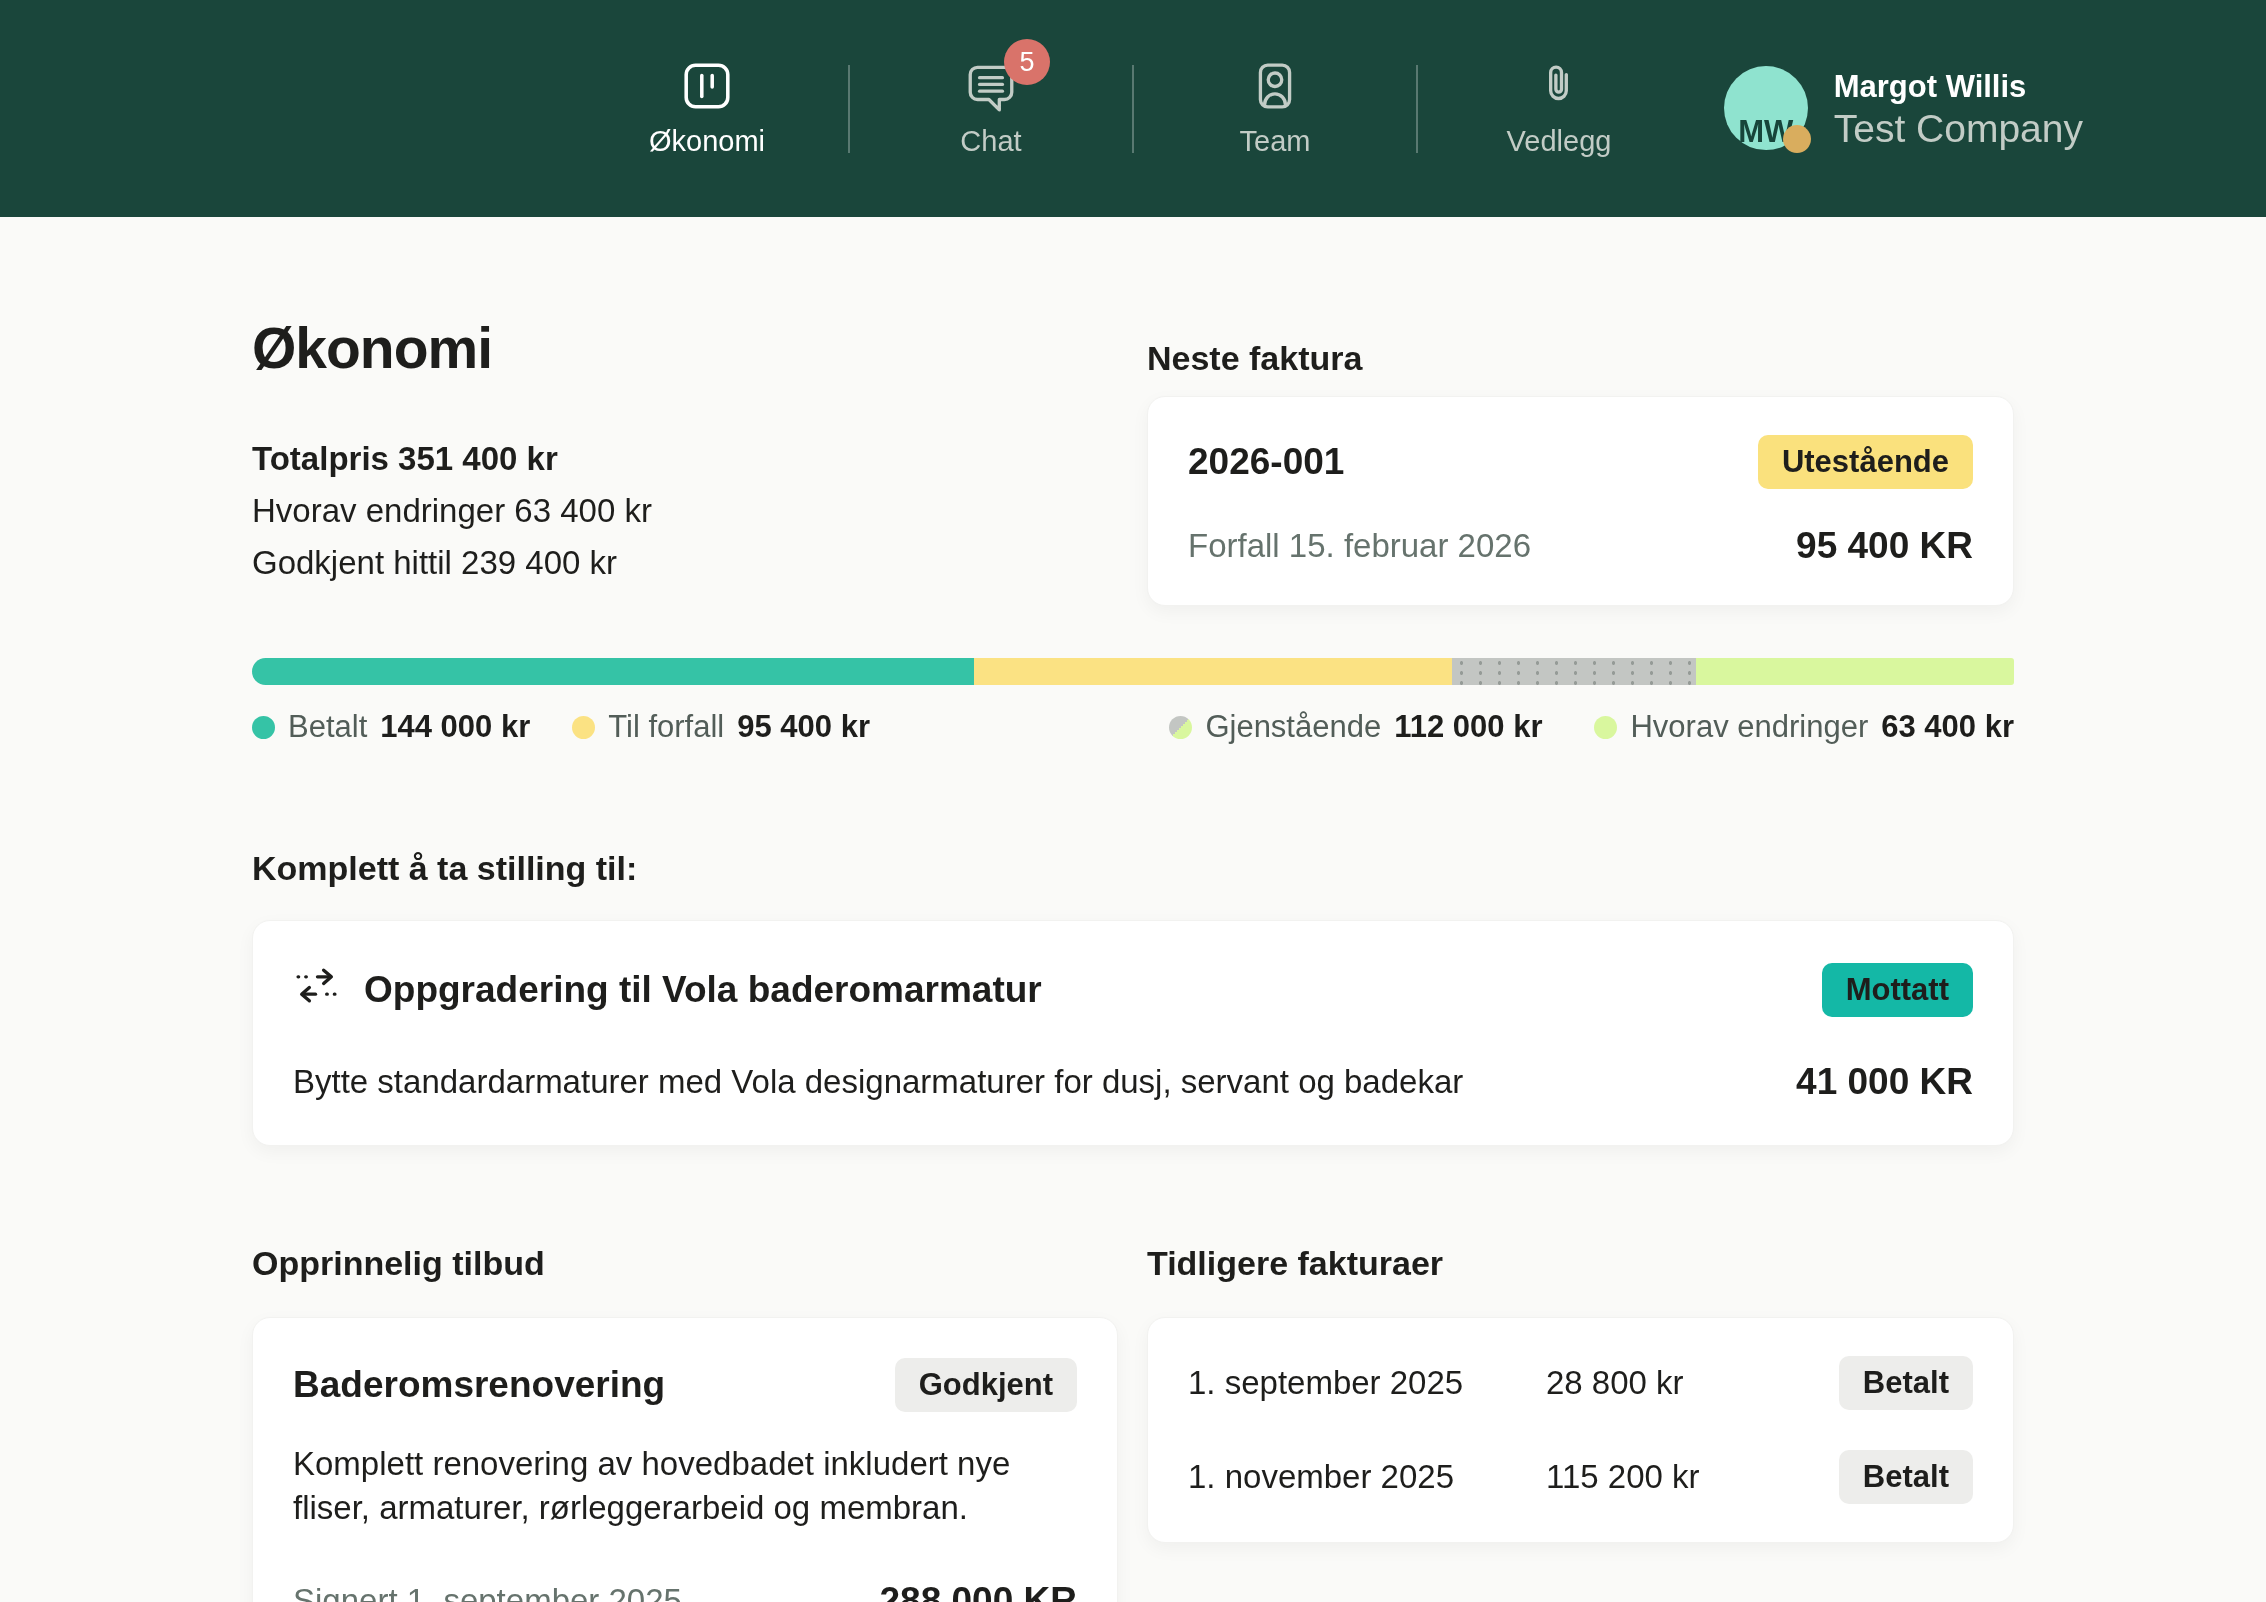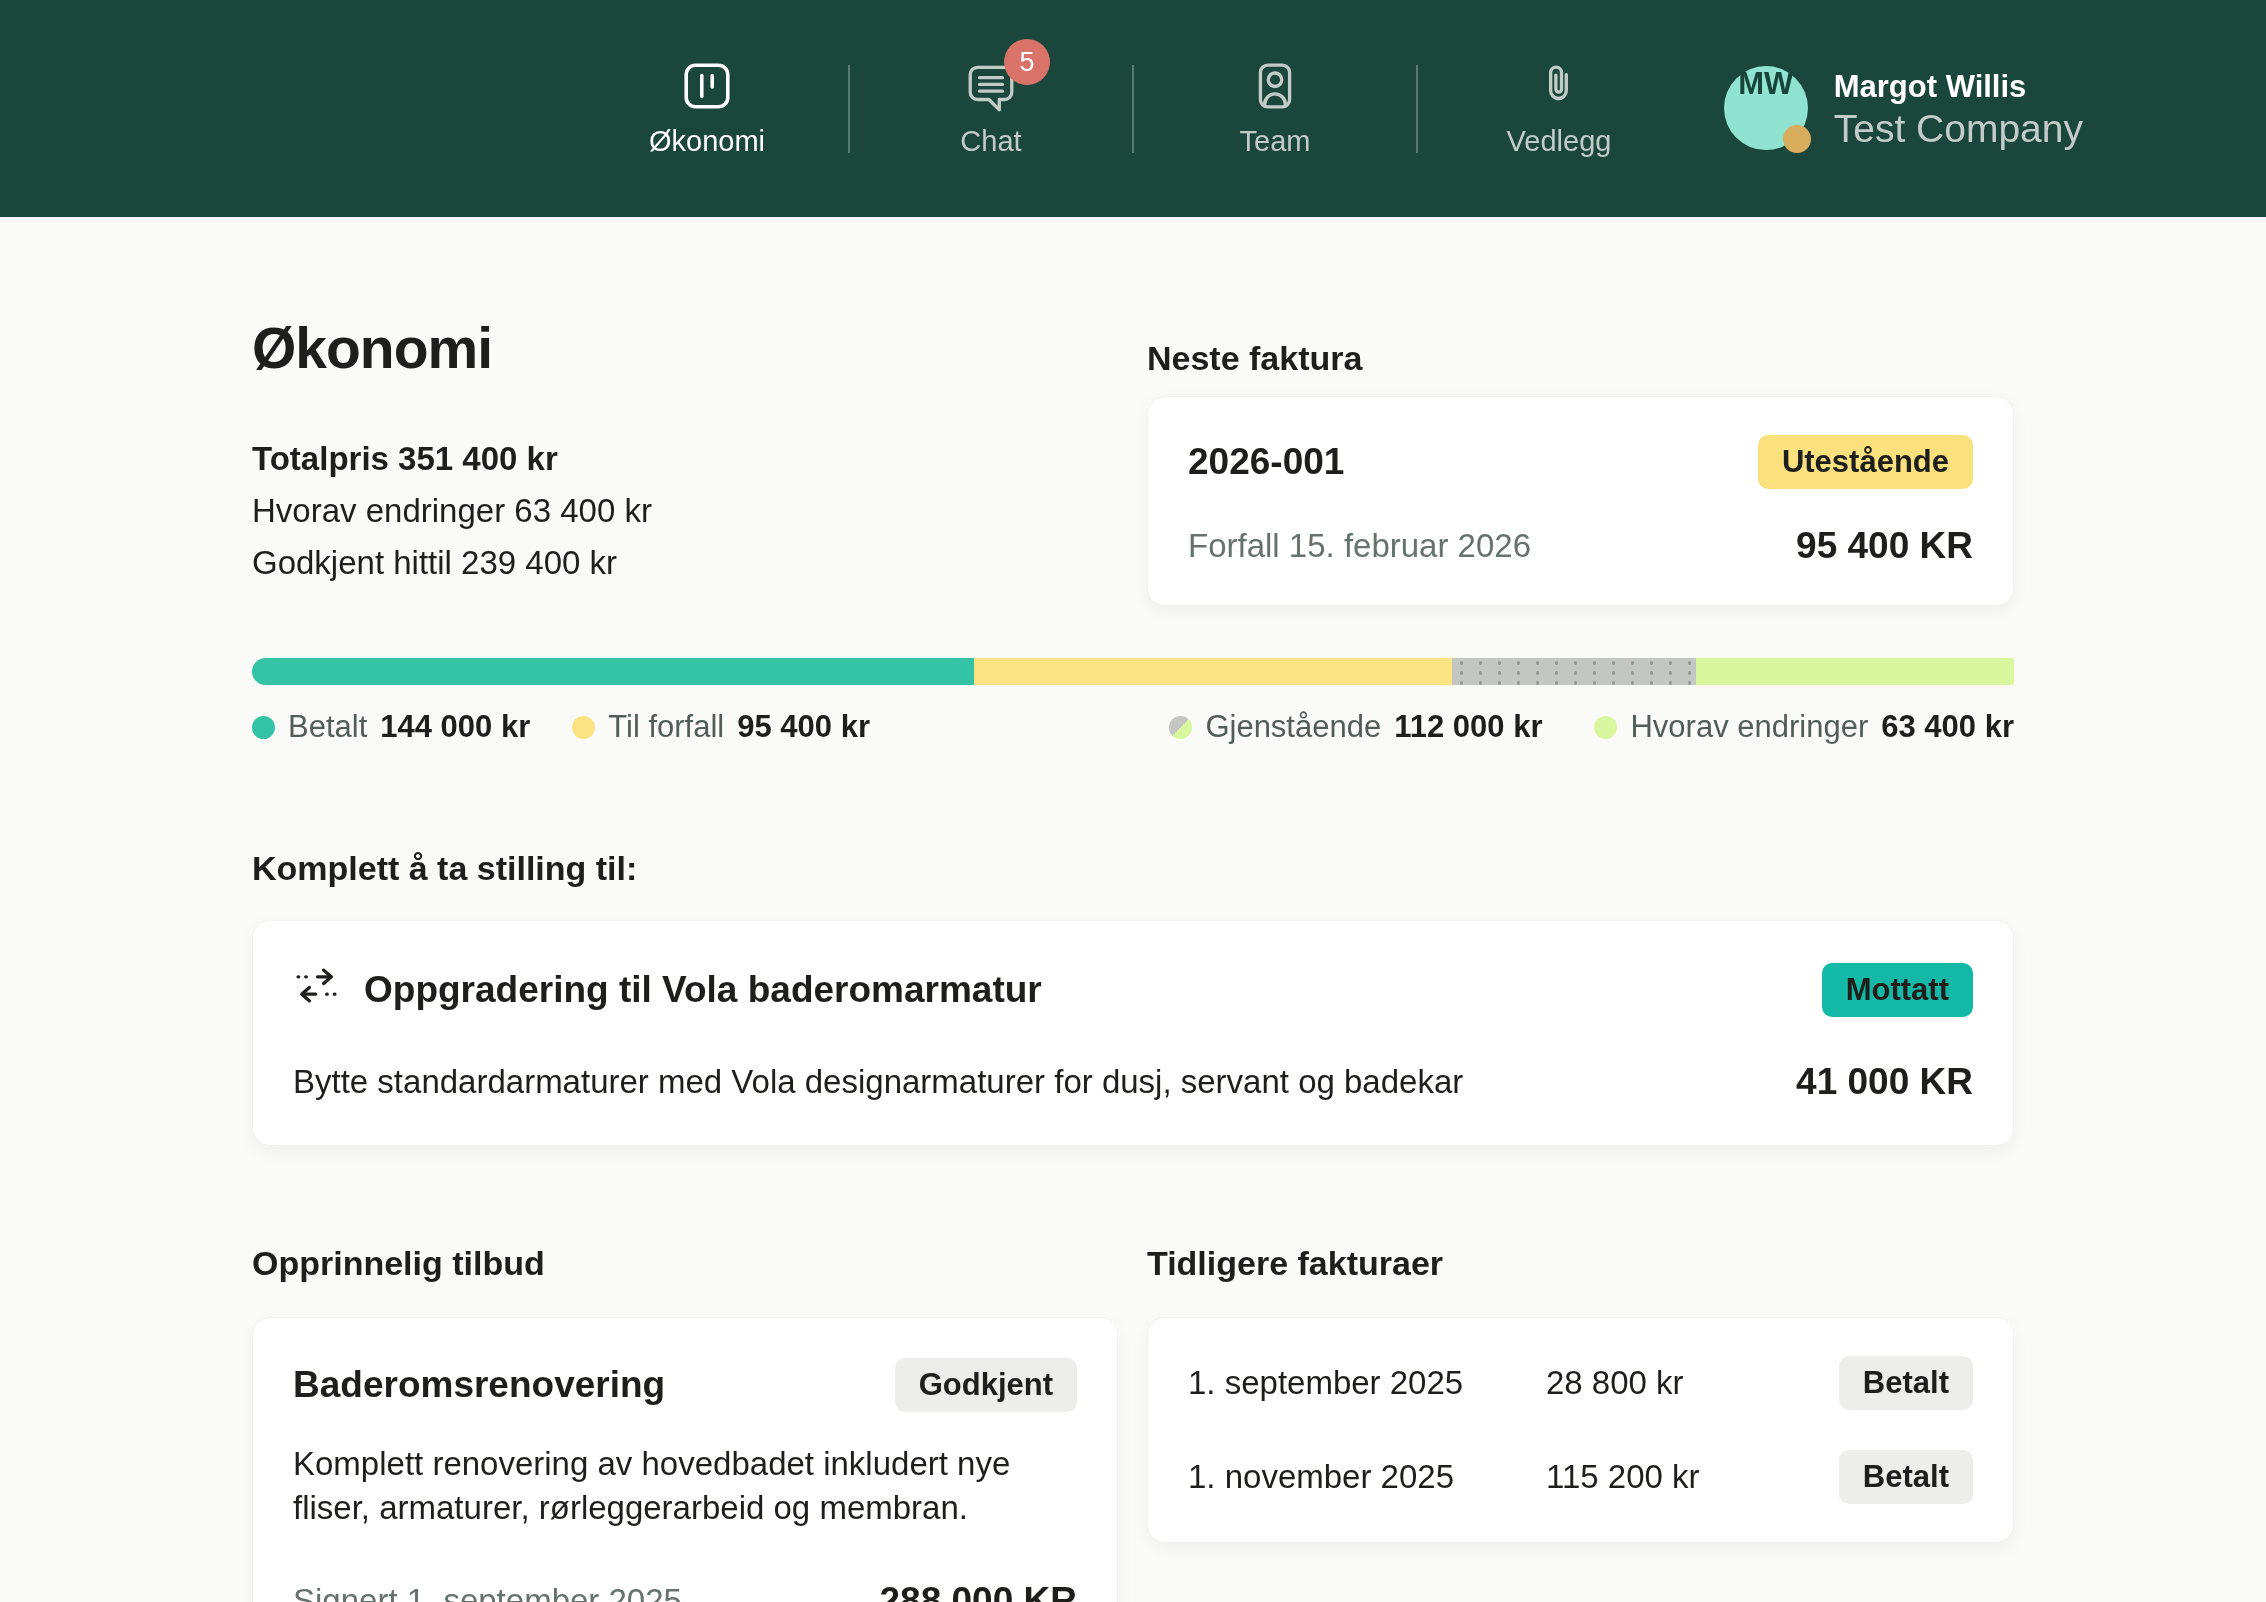--- a/index.html
+++ b/index.html
@@ -32,21 +32,21 @@
     border-radius:50%; background:#D9736A; color:#fff; font-size:27px;
     display:flex; align-items:center; justify-content:center;
   }
   .account {
     position:absolute; right:183px; top:50%; transform:translateY(-50%);
     display:flex; align-items:center; gap:26px; cursor:pointer;
   }
   .avatar {
     position:relative; width:84px; height:84px; border-radius:50%;
     background:#8FE3CF; color:#17453A; font-weight:bold; font-size:31px;
-    display:flex; align-items:flex-start; justify-content:center;
+    display:flex; align-items:flex-end; justify-content:center;
   }
   .avatar-dot {
     position:absolute; right:-3px; bottom:-3px; width:28px; height:28px;
     border-radius:50%; background:#D9AD5E;
   }
   .account-name { color:#fff; font-weight:bold; font-size:31px; line-height:1.35; }
   .account-company { color:#C2CCC6; font-size:39px; }
 
   
   .content { width:1762px; margin:0 auto; }

